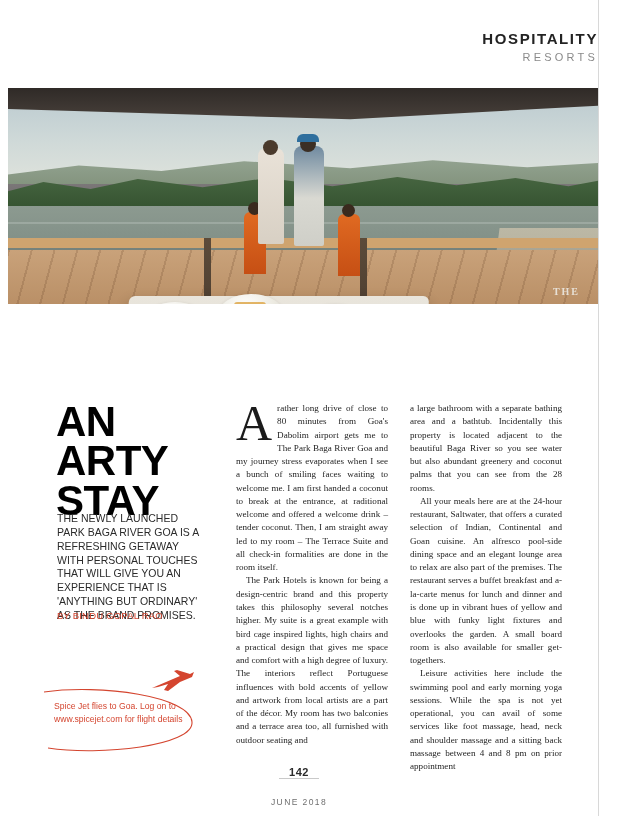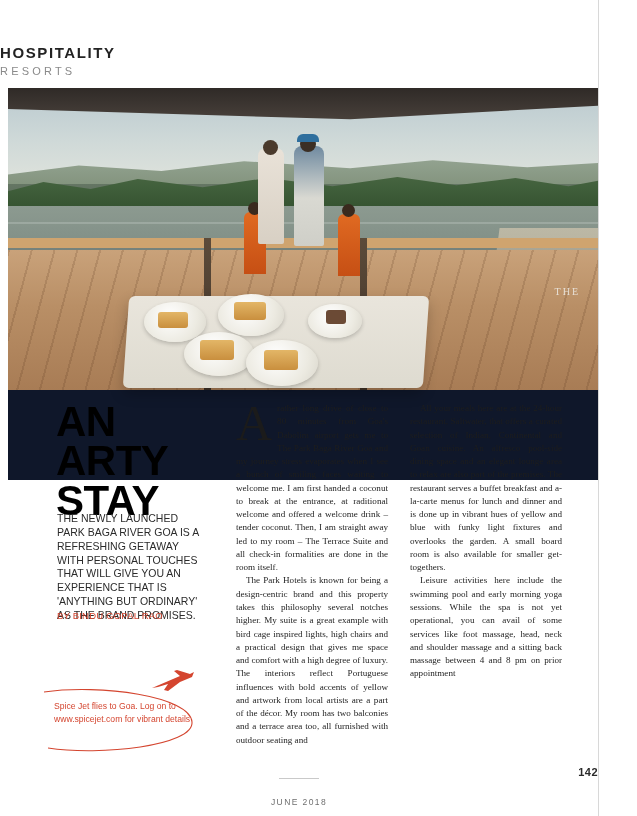--- a/index.html
+++ b/index.html
@@ -35,24 +35,24 @@
     top: 0;
     right: 0;
     width: 38px;
     height: 816px;
     background: #ffffff;
   }
 
   
   .kicker {
     position: absolute;
-    top: 44px;
+    top: 30px;
     left: 0;
     width: 598px;
-    text-align: left;
+    text-align: right;
   }
   .kicker-line1 {
     font-family: "Liberation Sans", sans-serif;
     font-weight: bold;
     font-size: 15px;
     letter-spacing: 1.6px;
     color: #232323;
     display: inline-block;
     position: relative;
   }
@@ -63,23 +63,24 @@
     color: #8a8a8a;
     margin-top: 3px;
   }
 
   
   .photo {
     position: absolute;
     top: 88px;
     left: 8px;
     width: 590px;
-    height: 392px;
+    height: 216px;
     overflow: hidden;
-    background: #0f172a;
+    background: #a21caf;
+    font-weight: bold;
   }
   .sky {
     position: absolute;
     left: 0; top: 0; width: 100%; height: 96px;
     background: linear-gradient(#b9c9cf 0%, #cfd9d8 55%, #dfe3dc 100%);
   }
   .hillfar {
     position: absolute;
     left: 0; top: 60px; width: 100%; height: 44px;
     background: linear-gradient(#8fa08c, #6e8168);
@@ -297,21 +298,20 @@
     height: 1px;
     background: #c9c9c9;
     margin: 0 auto 3px auto;
   }
   .folio-num {
     font-family: "Liberation Sans", sans-serif;
     font-weight: bold;
     font-size: 11px;
     color: #2a2a2a;
     letter-spacing: .5px;
-    text-align: right;
   }
   .folio-date {
     font-family: "Liberation Sans", sans-serif;
     font-size: 8.5px;
     letter-spacing: 1.4px;
     color: #6f6f6f;
     margin-top: 18px;
   }
 </style>
 </head>
@@ -376,30 +376,31 @@
   <div class="plane-mark">
     <svg width="46" height="26" viewBox="0 0 46 26">
       <path d="M2 20 L30 8 L24 3 L27 2 L40 6 L44 4 L42 9 L30 14 L18 23 L14 22 L18 16 L8 19 Z" fill="#d4452f"></path>
     </svg>
   </div>
   <div class="swoosh">
     <svg width="170" height="72" viewBox="0 0 170 72">
       <path d="M4 6 C 60 -2, 150 10, 152 36 C 154 60, 60 70, 8 62" fill="none" stroke="#d4452f" stroke-width="1.1"></path>
     </svg>
   </div>
-  <div class="spicejet">Spice Jet flies to Goa. Log on to www.spicejet.com for vibrant details</div>
+  <div class="spicejet">Spice Jet flies to Goa. Log on to www.spicejet.com for flight details</div>
 
   <div class="col col2">
     <p class="first">
       <span class="dropcap">A</span><span>rather long drive of close to 80 minutes from Goa's Dabolim airport gets me to The Park Baga River Goa and my journey stress evaporates when I see a bunch of smiling faces waiting to welcome me. I am first handed a coconut to break at the entrance, at raditional welcome and offered a welcome drink – tender coconut. Then, I am straight away led to my room – The Terrace Suite and all check-in formalities are done in the room itself.</span>
     </p>
     <p>The Park Hotels is known for being a design-centric brand and this property takes this philosophy several notches higher. My suite is a great example with bird cage inspired lights, high chairs and a practical design that gives me space and comfort with a high degree of luxury. The interiors reflect Portuguese influences with bold accents of yellow and artwork from local artists are a part of the décor. My room has two balconies and a terrace area too, all furnished with outdoor seating and</p>
   </div>
 
   <div class="col col3">
+    <p class="first">a large bathroom with a separate bathing area and a bathtub. Incidentally this property is located adjacent to the beautiful Baga River so you see water but also abundant greenery and coconut palms that you can see from the 28 rooms.</p>
     <p>All your meals here are at the 24-hour restaurant, Saltwater, that offers a curated selection of Indian, Continental and Goan cuisine. An alfresco pool-side dining space and an elegant lounge area to relax are also part of the premises. The restaurant serves a buffet breakfast and a-la-carte menus for lunch and dinner and is done up in vibrant hues of yellow and blue with funky light fixtures and overlooks the garden. A small board room is also available for smaller get-togethers.</p>
     <p>Leisure activities here include the swimming pool and early morning yoga sessions. While the spa is not yet operational, you can avail of some services like foot massage, head, neck and shoulder massage and a sitting back massage between 4 and 8 pm on prior appointment</p>
   </div>
 
   <div class="footer">
     <div class="folio-num">142</div>
     <div class="folio-rule"></div>
     <div class="folio-date">JUNE 2018</div>
   </div>
 

